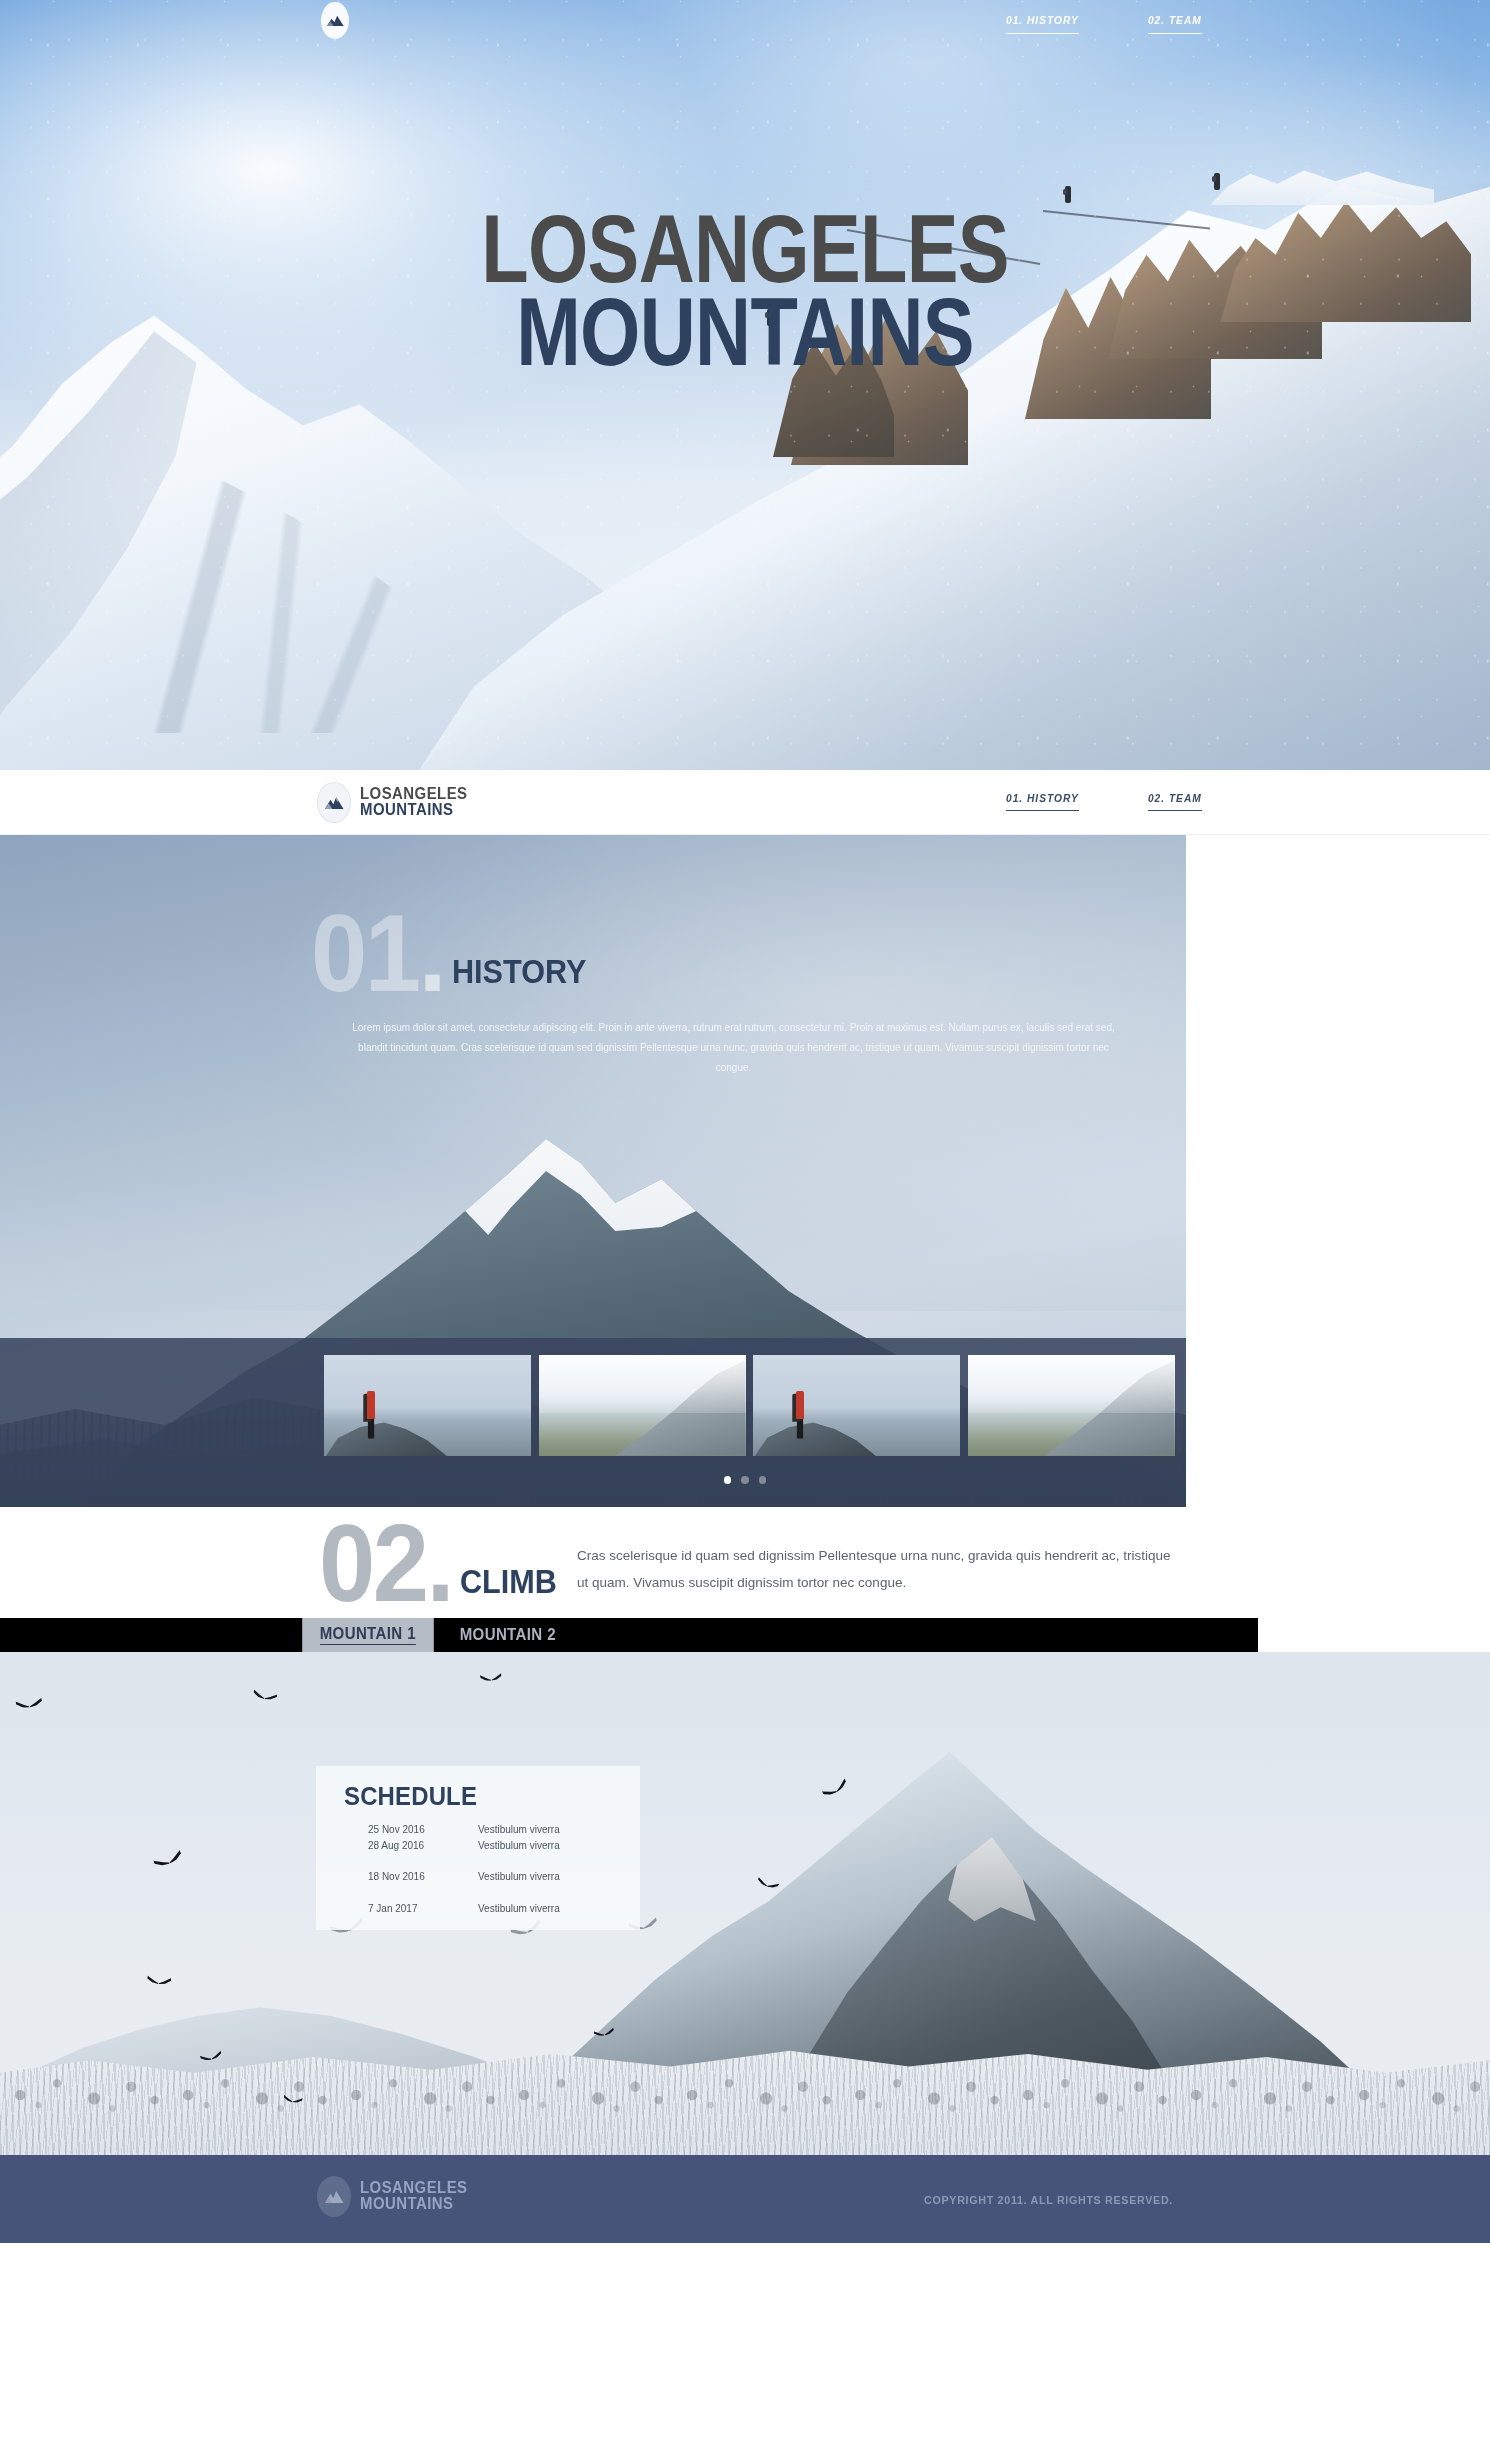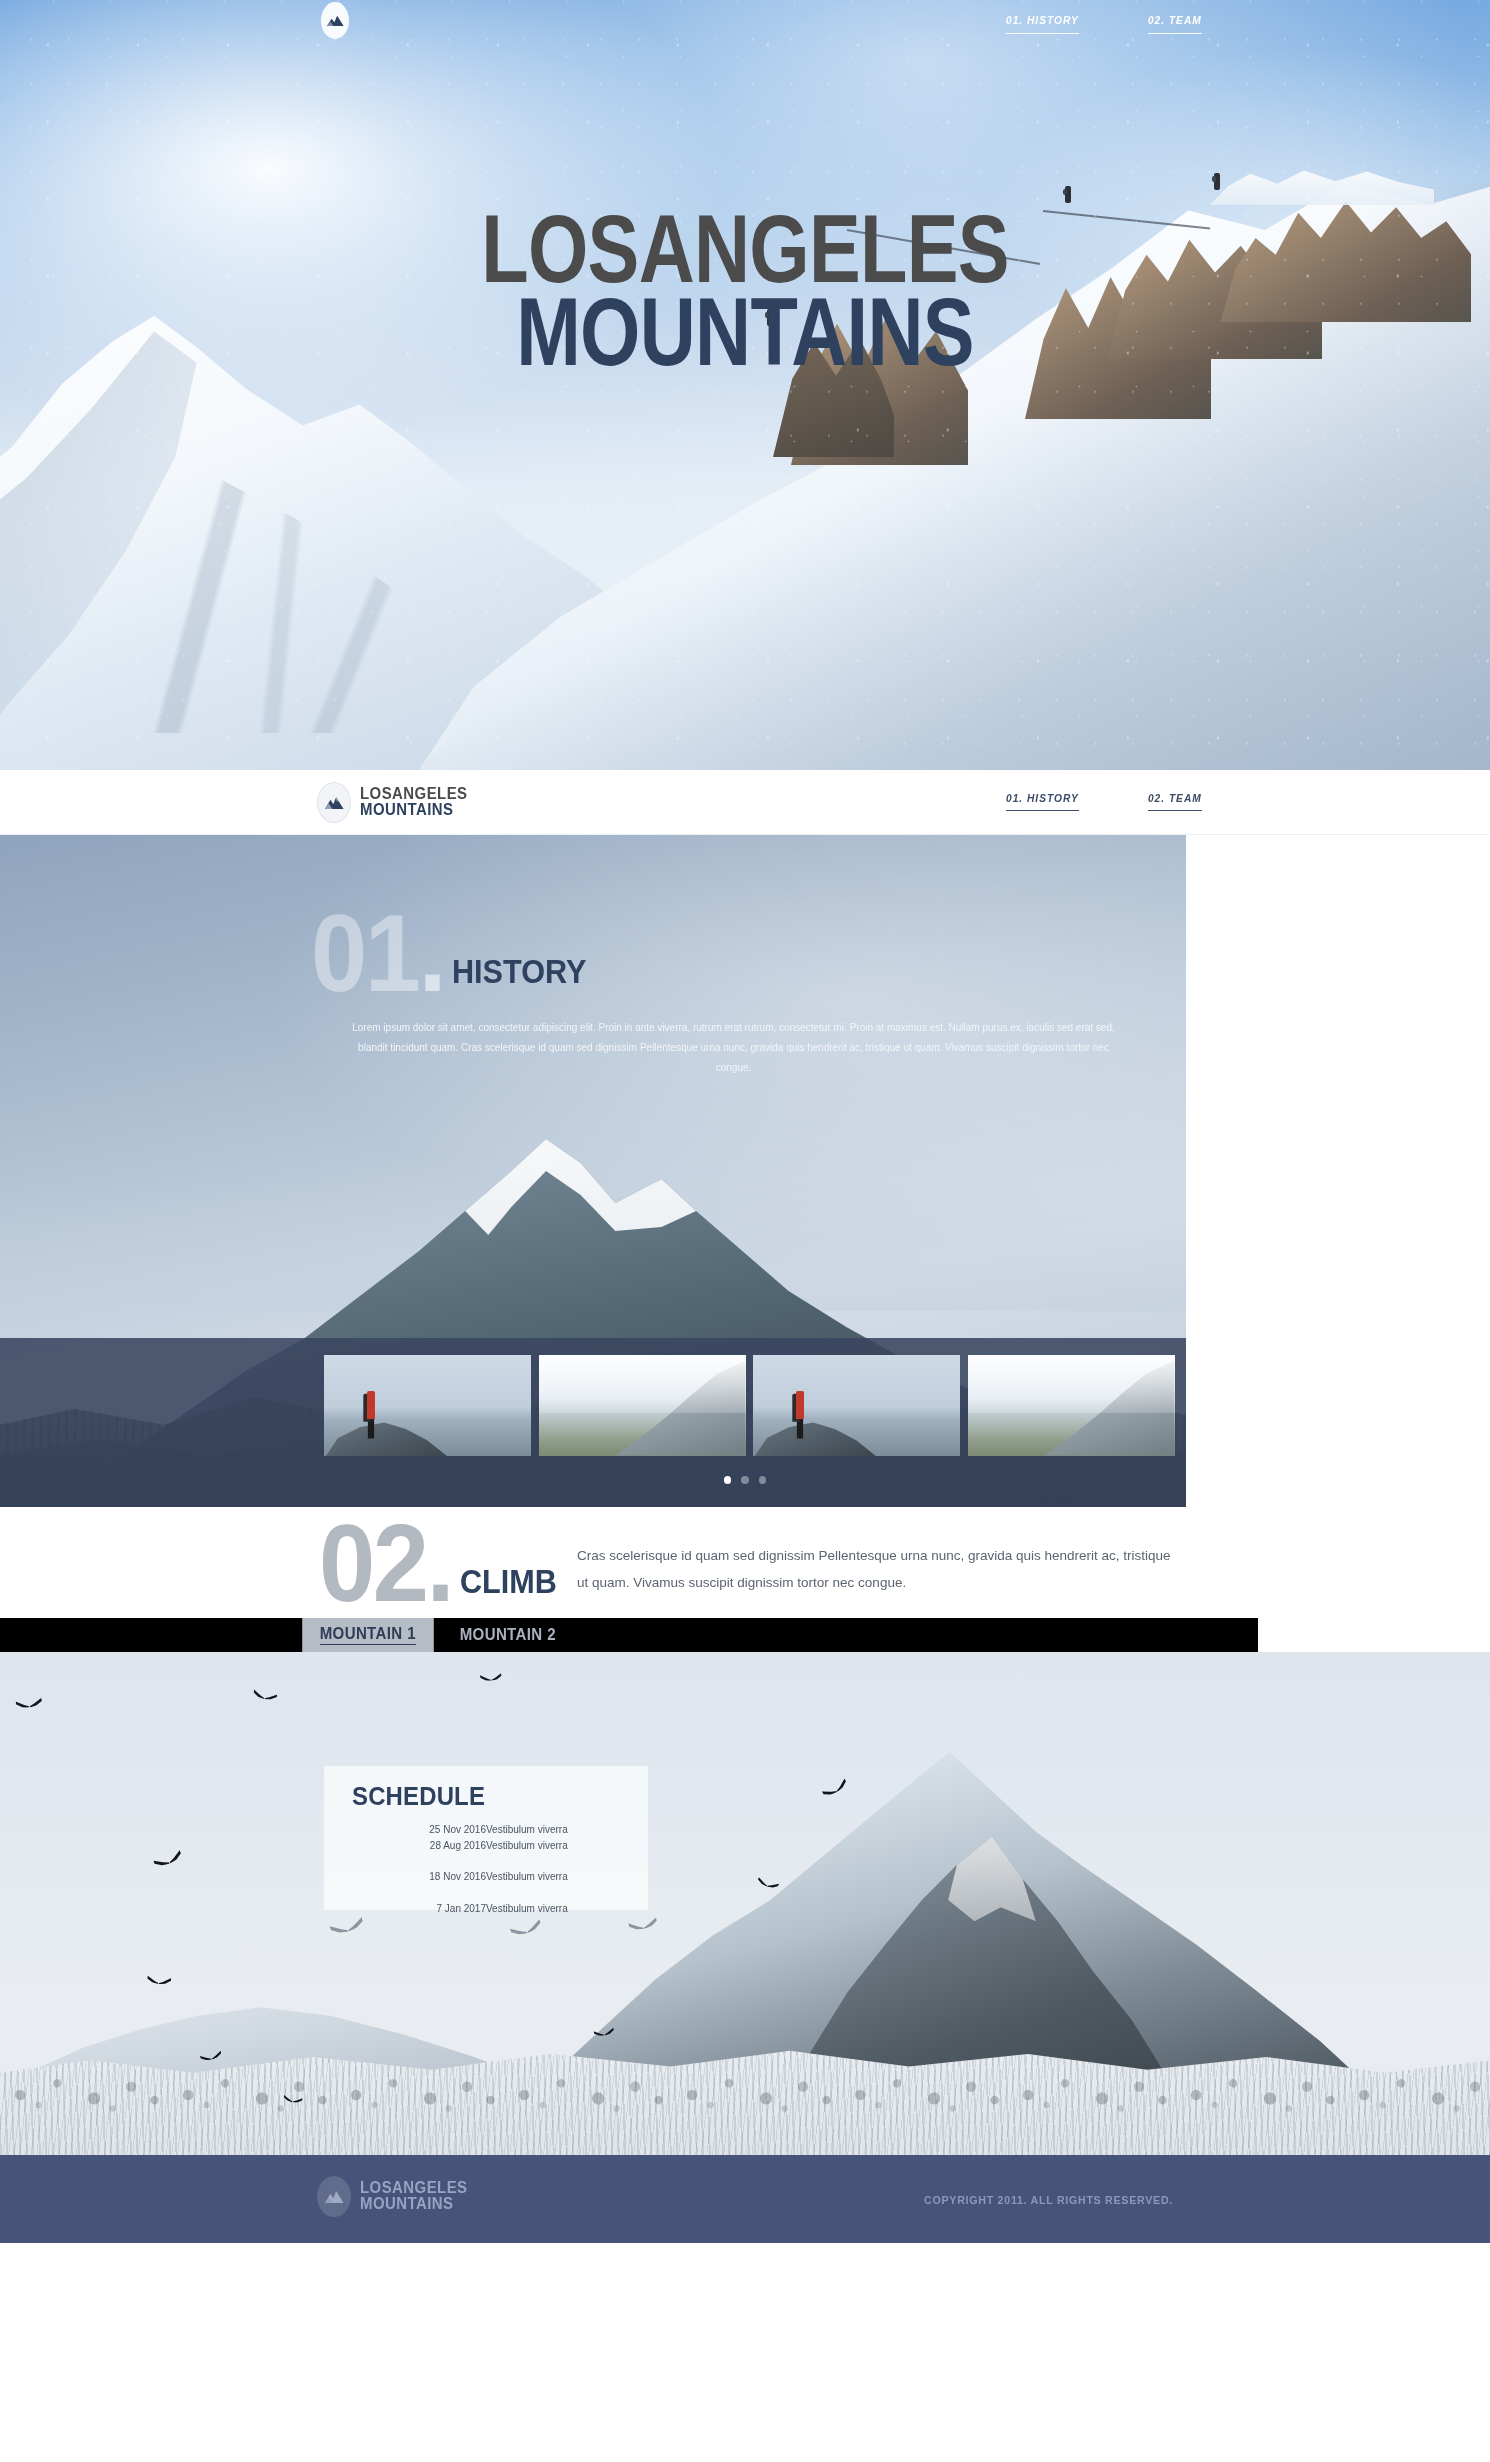--- a/index.html
+++ b/index.html
@@ -348,24 +348,23 @@
   .bird { position:absolute; width:24px; height:8.4px; }
   .bird::before, .bird::after {
     content:''; position:absolute; top:0; width:12px; height:8.4px;
     background:#12161c;
   }
   .bird::before { left:0;  clip-path:polygon(0% 10%, 62% 62%, 100% 86%, 100% 100%, 46% 84%, 0% 42%); }
   .bird::after  { right:0; clip-path:polygon(100% 10%, 38% 62%, 0% 86%, 0% 100%, 54% 84%, 100% 42%); }
   .bird.pale::before, .bird.pale::after { background:rgba(110,120,132,.75); }
 
   .schedule {
-    position:absolute; left:324px; top:114px; width:324px; height:144px;
+    position:absolute; left:316px; top:114px; width:324px; height:164px;
     background:rgba(248,250,252,.86);
     z-index:7;
-    text-align:right;
   }
   .sched-title {
     position:absolute; left:28px; top:15px;
     font-family:"Liberation Sans Narrow","Liberation Sans",sans-serif;
     font-size:26px; font-weight:bold; color:#2e415f; letter-spacing:0.2px;
     transform:scaleX(.92); transform-origin:left center;
   }
   .sched-list { position:absolute; left:52px; top:56px; width:261px; }
   .sched-row { display:flex; font-size:10px; color:#4a5460; line-height:1.62; }
   .sched-row.gap { margin-top:15px; }

